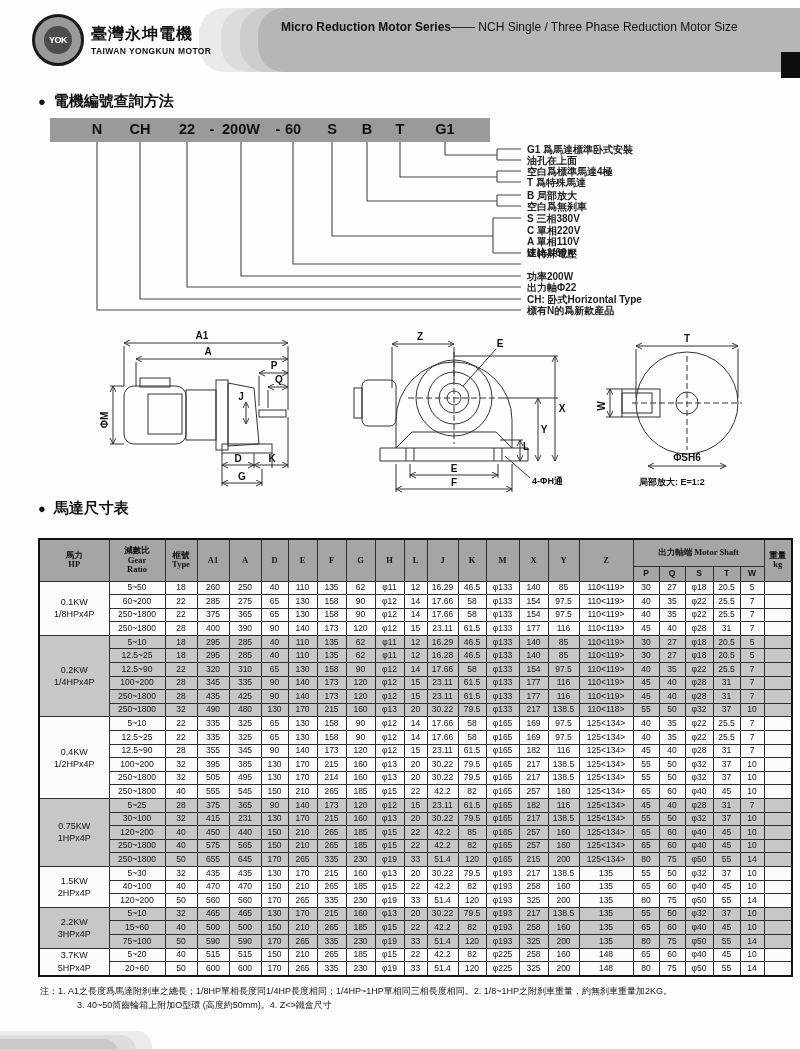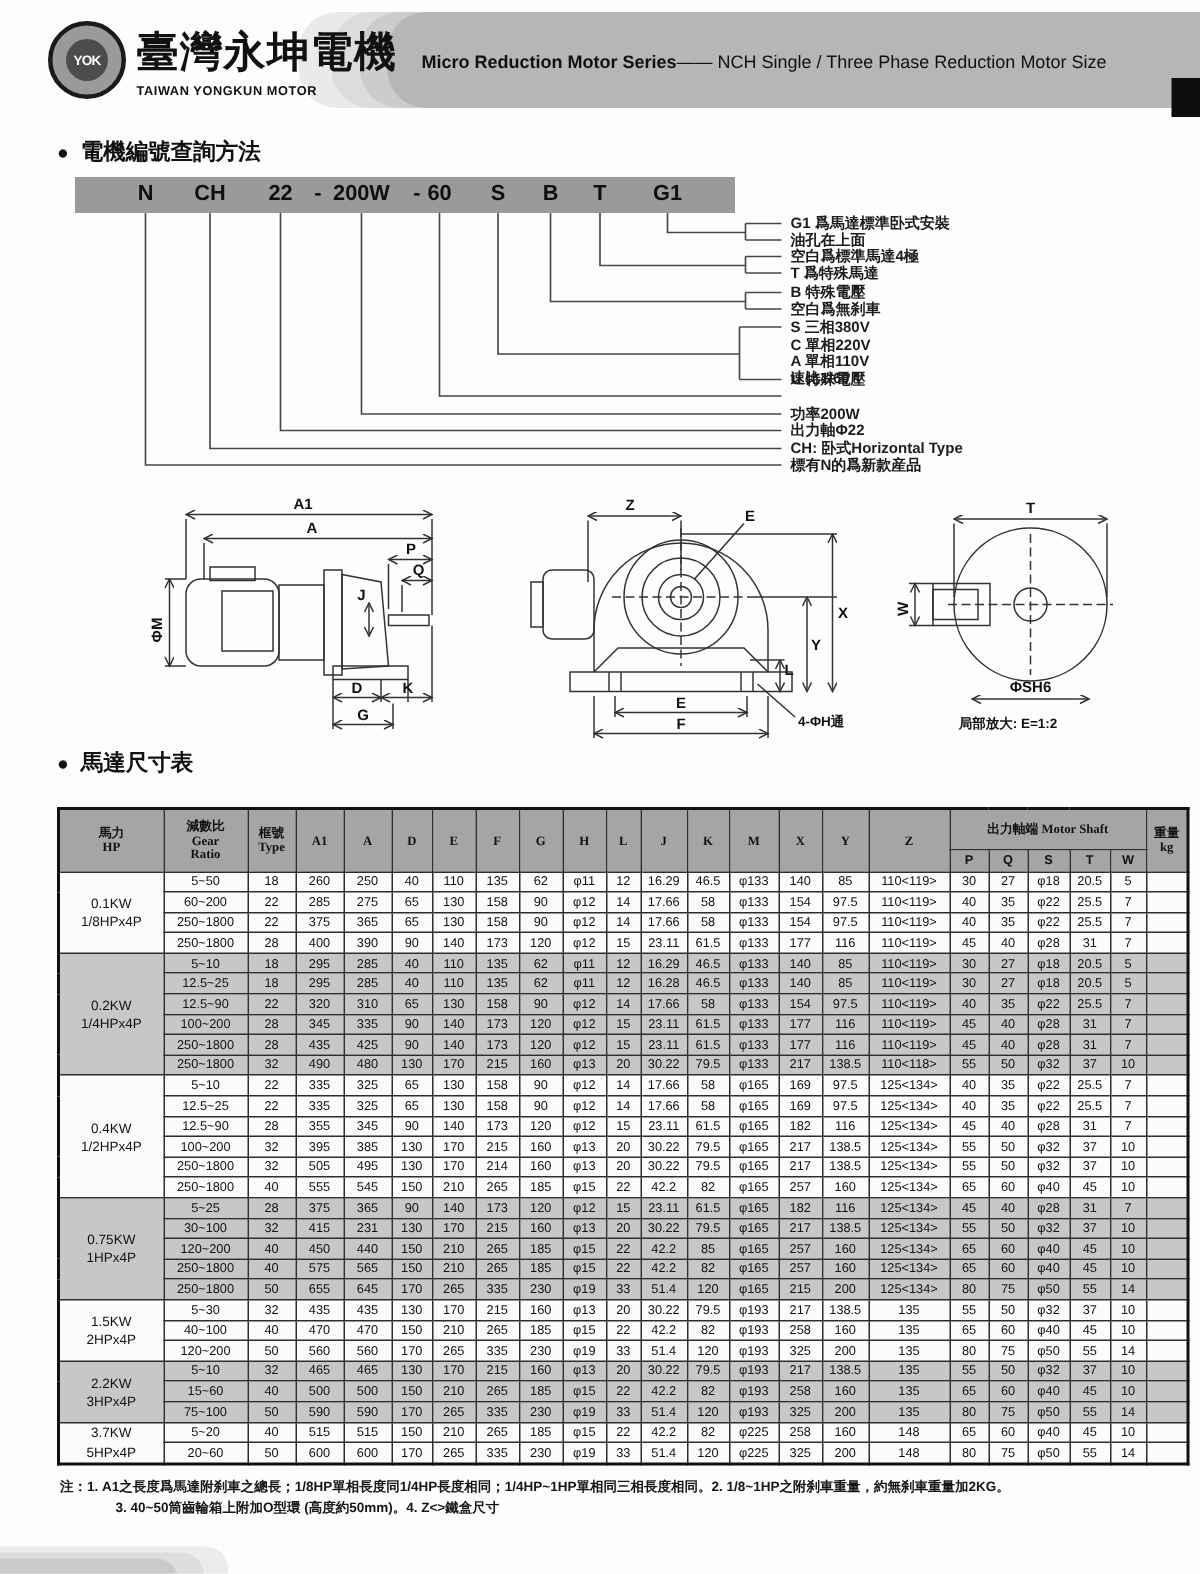--- a/index.html
+++ b/index.html
@@ -8,25 +8,25 @@
 
   
   .band{position:absolute;top:8px;height:64px;right:0;border-radius:26px 0 0 26px;}
   .b1{left:199px;background:#eaeaea;}
   .b2{left:221px;background:#dcdcdc;}
   .b3{left:240px;background:#cccccc;}
   .b4{left:258px;background:#b6b6b6;}
   .logo{position:absolute;left:32px;top:14px;display:flex;align-items:center;gap:7px;}
   .logo-circle{width:46px;height:46px;border-radius:50%;border:3px solid #1a1a1a;background:#9a9a9a;display:flex;align-items:center;justify-content:center;}
   .logo-inner{width:28px;height:28px;border-radius:50%;background:#4c4c4c;color:#fff;font-size:9px;font-weight:bold;display:flex;align-items:center;justify-content:center;letter-spacing:-0.5px;}
-  .brand-cn{font-size:28px;font-weight:bold;letter-spacing:1px;}
+  .brand-cn{font-size:16px;font-weight:bold;letter-spacing:1px;}
   .brand-en{font-size:8.5px;font-weight:bold;letter-spacing:0.4px;margin-top:1px;}
   .title-block{position:absolute;left:281px;top:17px;}
   .title-cn{font-size:17.5px;font-weight:bold;border-bottom:2px solid #151515;padding-bottom:4px;white-space:nowrap;}
-  .title-en{font-size:12px;margin-top:17px;white-space:nowrap;}
+  .title-en{font-size:12px;margin-top:3px;white-space:nowrap;}
   .title-en .bold{font-weight:bold;}
   .corner-tab{position:absolute;right:0;top:52px;width:19px;height:26px;background:#0e0e0e;}
 
   
   .sec-title{position:absolute;left:38px;font-size:15px;font-weight:bold;display:flex;align-items:center;gap:8px;}
   .sec-title .bullet{font-size:13px;}
   .sec1{top:92px;}
   .sec2{top:499px;}
 
   
@@ -51,21 +51,21 @@
   .dim-table th,.dim-table td{border:1px solid #2d2d2d;text-align:center;vertical-align:middle;padding:0;font-size:8.5px;line-height:1.1;overflow:hidden;white-space:nowrap;}
   .dim-table thead th{background:#a5a5a5;font-weight:bold;white-space:pre-line;}
   .dim-table thead tr:first-child{height:27px;font-family:Liberation Serif, serif;}
   .dim-table thead tr:last-child{height:15px;}
   .dim-table tbody td{height:12.6px;background:#fbfbfb;}
   .dim-table tbody tr.shaded td{background:#c7c7c7;}
   .dim-table tbody tr.gstart td{border-top:1.6px solid #111;}
   .dim-table td.glabel{font-size:9px;font-weight:normal;line-height:1.35;}
 
   
-  .notes{position:absolute;left:40px;top:984px;width:730px;font-size:9px;font-weight:bold;line-height:14px;color:#151515;}
+  .notes{position:absolute;left:40px;top:984px;width:730px;font-size:9px;font-weight:normal;line-height:14px;color:#151515;}
   .notes .n2{margin-left:37px;}
 
   
   .deco{position:absolute;border-radius:0 18px 18px 0;}
   .d1{left:0;top:1031px;width:152px;height:30px;background:#ececec;}
   .d2{left:0;top:1035px;width:136px;height:30px;background:#dddddd;}
   .d3{left:0;top:1039px;width:119px;height:30px;background:#cacaca;}
 </style>
 </head>
 <body>
@@ -134,21 +134,21 @@
       <span style="left:282px">S</span>
       <span style="left:317px">B</span>
       <span style="left:350px">T</span>
       <span style="left:395px">G1</span>
     </div>
 
     <span class="dlabel" style="top:26px">G1 爲馬達標準卧式安裝</span>
     <span class="dlabel" style="top:37px">油孔在上面</span>
     <span class="dlabel" style="top:48px">空白爲標準馬達4極</span>
     <span class="dlabel" style="top:59px">T 爲特殊馬達</span>
-    <span class="dlabel" style="top:72px">B 特殊電壓</span>
+    <span class="dlabel" style="top:72px">B 局部放大</span>
     <span class="dlabel" style="top:83px">空白爲無刹車</span>
     <span class="dlabel" style="top:95px">S 三相380V</span>
     <span class="dlabel" style="top:107px">C 單相220V</span>
     <span class="dlabel" style="top:118px">A 單相110V</span>
     <span class="dlabel" style="top:130px">U 特殊電壓</span>
     <span class="dlabel" style="top:129px">速比1/60</span>
     <span class="dlabel" style="top:153px">功率200W</span>
     <span class="dlabel" style="top:164px">出力軸Φ22</span>
     <span class="dlabel" style="top:176px">CH: 卧式Horizontal Type</span>
     <span class="dlabel" style="top:187px">標有N的爲新款産品</span>

